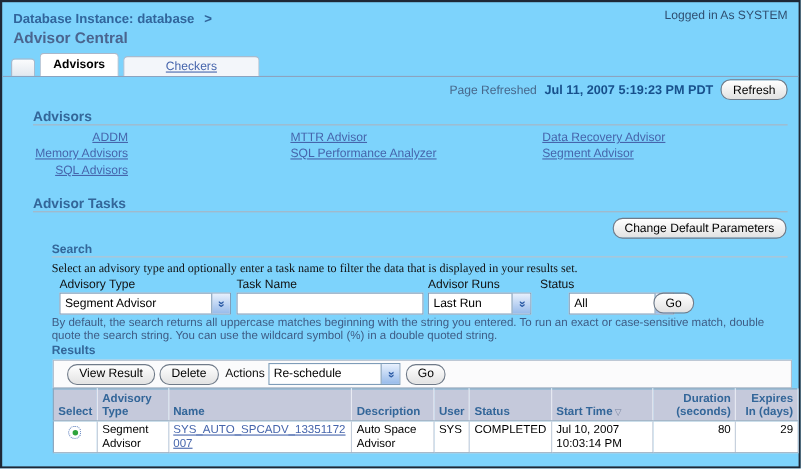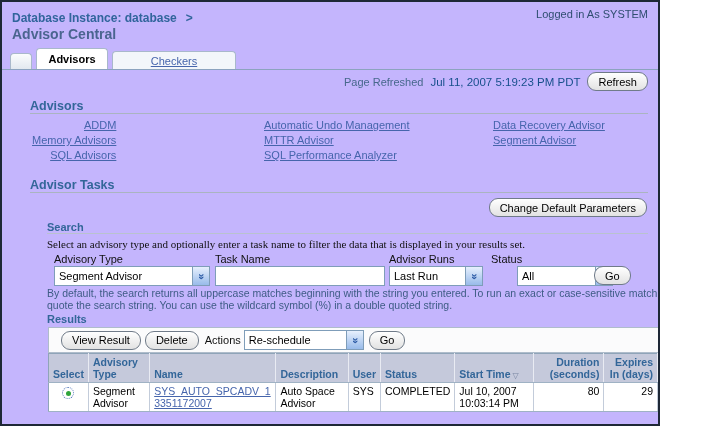--- a/index.html
+++ b/index.html
@@ -1,40 +1,40 @@
 <!DOCTYPE html>
 <html><head>
 <meta charset="utf-8">
 <style>
   * { margin:0; padding:0; box-sizing:border-box; }
   html,body { background:#fff; }
   body { font-family:"Liberation Sans","DejaVu Sans",sans-serif; }
   .page {
-    position:relative; width:660px; height:426px;
-    border:2px solid #1e2836; background:#c4b5fd; overflow:hidden;
+    position:relative; width:728px; height:426px;
+    border:2px solid #1e2836; background:#7dd3fc; overflow:hidden;
   }
   
   .crumb-row { position:absolute; top:6px; left:10px; right:10px; display:flex; justify-content:space-between; align-items:flex-start; }
   .breadcrumb { font-size:12px; font-weight:bold; color:#31659c; text-decoration:none; cursor:pointer; }
   .crumb-arrow { font-size:12px; font-weight:bold; color:#31659c; margin-left:9px; }
   .logged-in { font-size:11px; color:#2f4e70;margin-left:16px; }
   .page-title { position:absolute; top:24px; left:10px; font-size:14px; font-weight:bold; color:#4a658f; }
   
   .tabbar { position:absolute; top:46px; left:0; width:100%; height:22px; border-bottom:1px solid #8ca3bf; }
   .tab-stub { position:absolute; bottom:0; left:8px; width:22px; height:16px;
     background:linear-gradient(#fbfcfd,#e2e8ef); border:1px solid #a9b8cb; border-bottom:none; border-radius:4px 4px 0 0; }
   .tab { position:absolute; bottom:0; display:flex; align-items:center; justify-content:center;
     border:1px solid #a9b8cb; border-bottom:none; border-radius:4px 4px 0 0; font-size:11px; cursor:pointer; }
   .tab.active { left:34px; width:72px; height:21px; background:#ffffff; font-weight:bold; color:#000; }
   .tab.inactive { left:110px; width:124px; height:18px; background:#f3f6fa; }
   .tab.inactive .tab-label { color:#4665ac; text-decoration:underline; }
   
   .refresh-row { position:absolute; top:70px; right:10px; display:flex; align-items:center; gap:7px; }
   .refreshed-label { font-size:11px; color:#47688c; }
-  .refreshed-time { font-size:11.5px; font-weight:normal; color:#17508c; }
+  .refreshed-time { font-size:11.5px; font-weight:bold; color:#17508c; }
   
   .btn { display:inline-flex; align-items:center; justify-content:center; height:19px; padding:0 10px;
     font-family:inherit; font-size:11px; color:#000; background:linear-gradient(#ffffff,#e2e2e2);
     border:1px solid #707b89; border-radius:9px; cursor:pointer; white-space:nowrap; }
   .section-head { position:absolute; font-size:12.5px; font-weight:bold; color:#336699; }
   .rule { position:absolute; height:1px; background:#aab4c0; }
   .subhead { position:absolute; font-size:11px; font-weight:bold; color:#336699; }
   
   .linkcol { position:absolute; top:116px; display:flex; flex-direction:column; }
   .linkcol a { font-size:11px; color:#4665ac; text-decoration:underline; line-height:15px; cursor:pointer; }
@@ -100,21 +100,20 @@
   </div>
 
   <div class="section-head" style="left:28px; top:97px;">Advisors</div>
   <div class="rule" style="left:28px; right:10px; top:111px;"></div>
   <div class="linkcol" style="left:30px;text-align:right;">
     <a>ADDM</a>
     <a>Memory Advisors</a>
     <a>SQL Advisors</a>
   </div>
   <div class="linkcol" style="left:262px;">
-    <a>Automatic Undo Management</a>
     <a>MTTR Advisor</a>
     <a>SQL Performance Analyzer</a>
   </div>
   <div class="linkcol" style="left:491px;">
     <a>Data Recovery Advisor</a>
     <a>Segment Advisor</a>
   </div>
 
   <div class="section-head" style="left:28px; top:176px;">Advisor Tasks</div>
   <div class="rule" style="left:28px; right:10px; top:190px;"></div>

